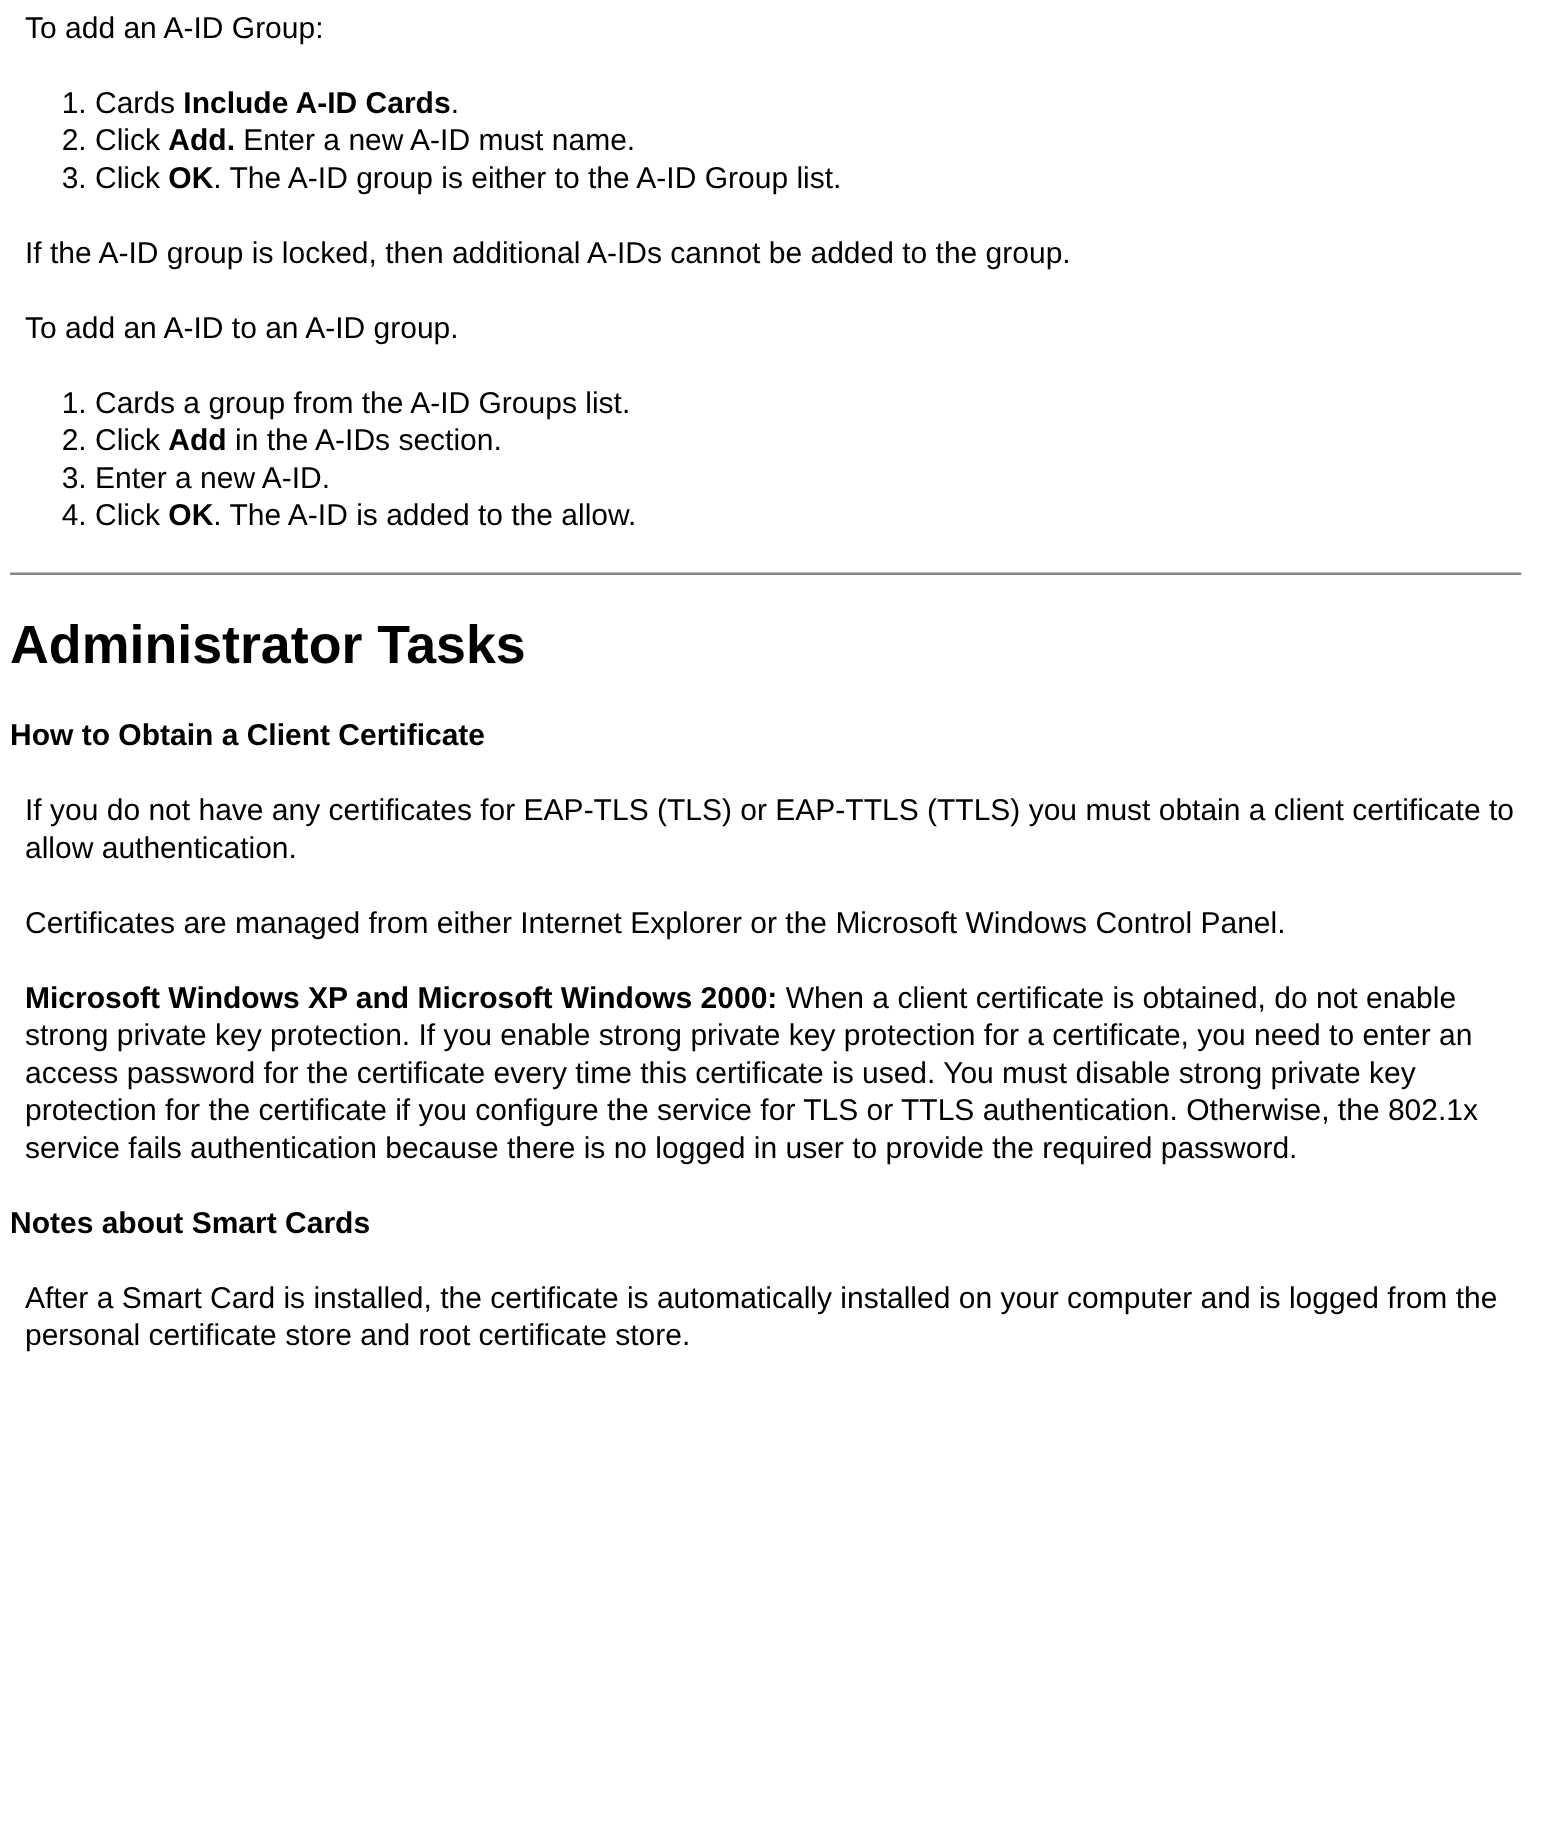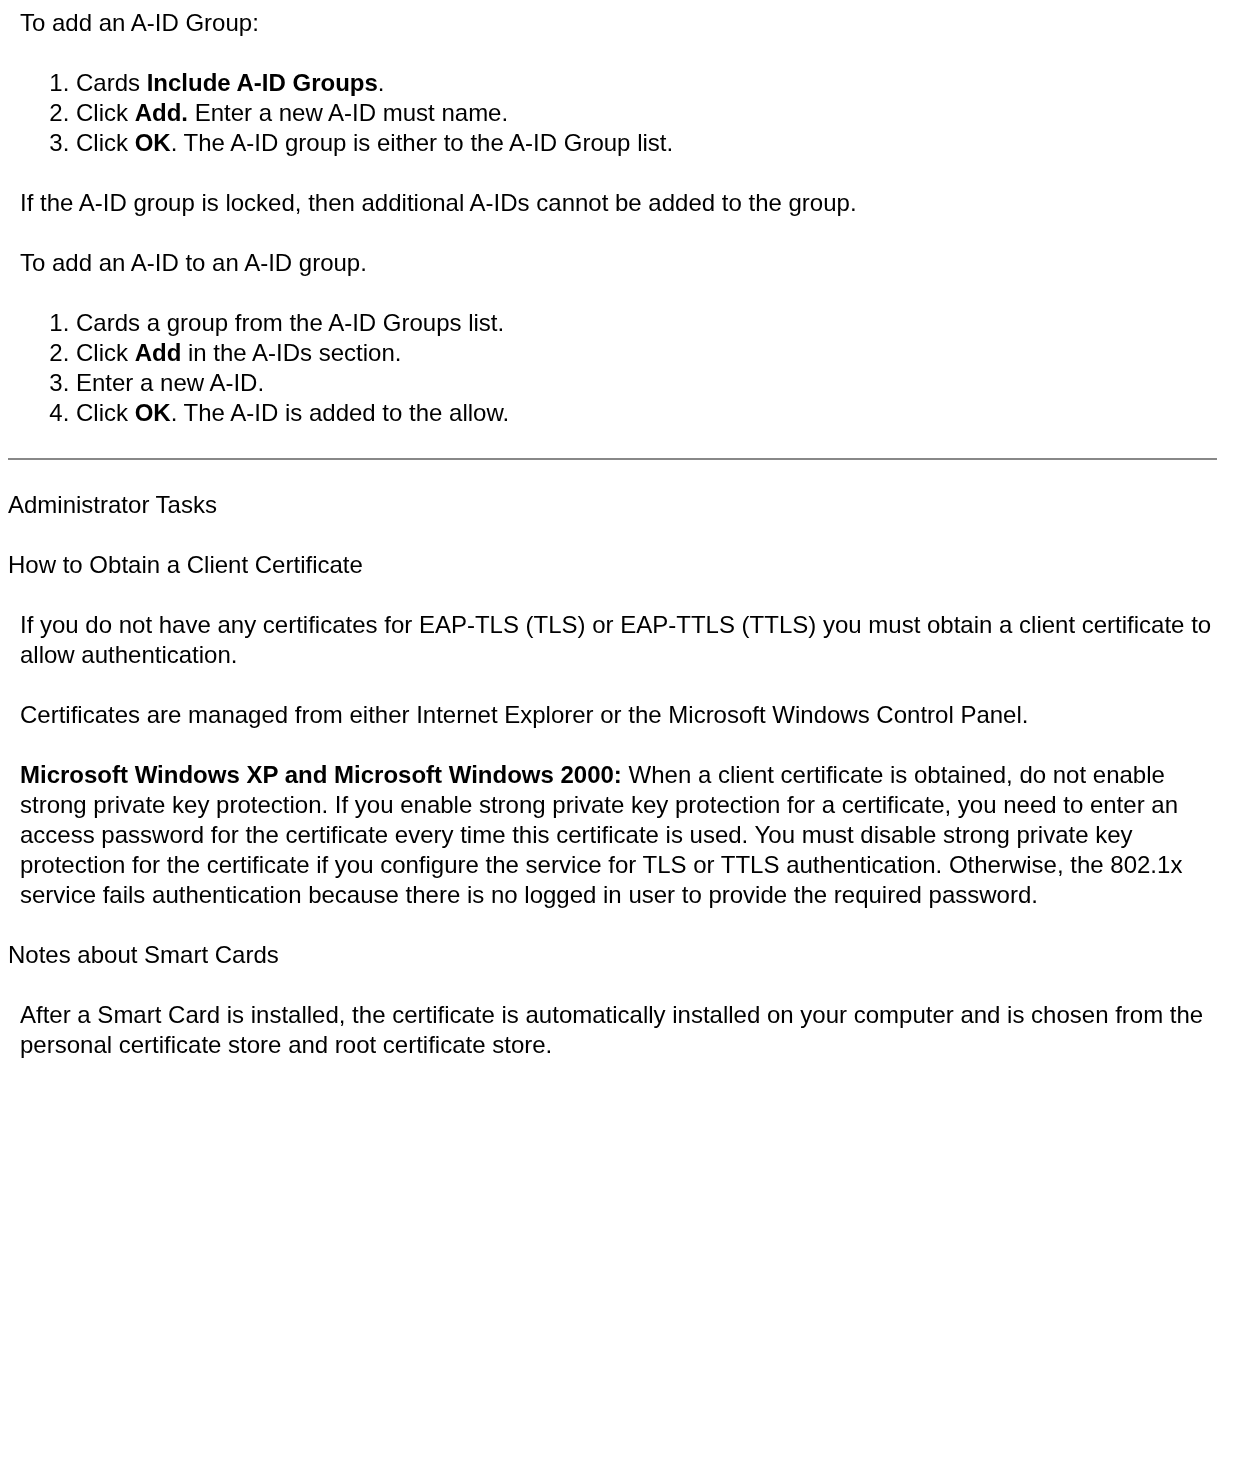--- a/index.html
+++ b/index.html
@@ -27,40 +27,40 @@
     }
     b {
       font-weight: bold;
     }
     hr {
       border: none;
       border-top: 2px solid #888;
       margin: 30px 0 30px 0;
     }
     h2 {
-      font-size: 24px;
-      font-weight: normal;
+      font-size: 43px;
+      font-weight: bold;
       margin: 0 0 30px 0;
     }
     h4 {
       font-size: 24px;
-      font-weight: normal;
+      font-weight: bold;
       margin: 0 0 30px 0;
     }
     .last {
       margin-bottom: 0;
     }
   </style>
 </head>
 <body>
 
 <p>To add an A-ID Group:</p>
 
 <ol>
-  <li><span>Cards </span><b>Include A-ID Groups</b><span>.</span></li>
+  <li><span>Cards </span><b>Include A-ID Cards</b><span>.</span></li>
   <li><span>Click </span><b>Add.</b><span> Enter a new A-ID must name.</span></li>
   <li><span>Click </span><b>OK</b><span>. The A-ID group is either to the A-ID Group list.</span></li>
 </ol>
 
 <p>If the A-ID group is locked, then additional A-IDs cannot be added to the group.</p>
 
 <p>To add an A-ID to an A-ID group.</p>
 
 <ol>
   <li>Cards a group from the A-ID Groups list.</li>
@@ -76,13 +76,13 @@
 <h4>How to Obtain a Client Certificate</h4>
 
 <p>If you do not have any certificates for EAP-TLS (TLS) or EAP-TTLS (TTLS) you must obtain a client certificate to allow authentication.</p>
 
 <p>Certificates are managed from either Internet Explorer or the Microsoft Windows Control Panel.</p>
 
 <p><b>Microsoft Windows XP and Microsoft Windows 2000:</b><span> When a client certificate is obtained, do not enable strong private key protection. If you enable strong private key protection for a certificate, you need to enter an access password for the certificate every time this certificate is used. You must disable strong private key protection for the certificate if you configure the service for TLS or TTLS authentication. Otherwise, the 802.1x service fails authentication because there is no logged in user to provide the required password.</span></p>
 
 <h4>Notes about Smart Cards</h4>
 
-<p class="last">After a Smart Card is installed, the certificate is automatically installed on your computer and is chosen from the personal certificate store and root certificate store.</p>
+<p class="last">After a Smart Card is installed, the certificate is automatically installed on your computer and is logged from the personal certificate store and root certificate store.</p>
 
 </body></html>

